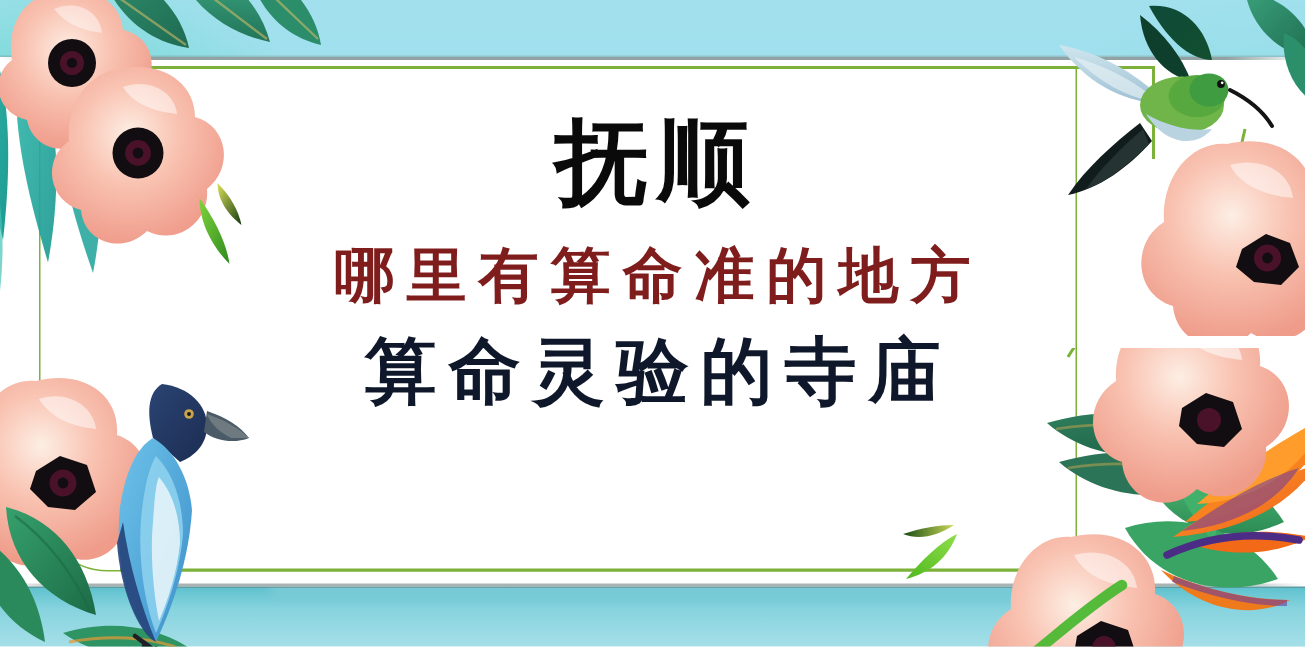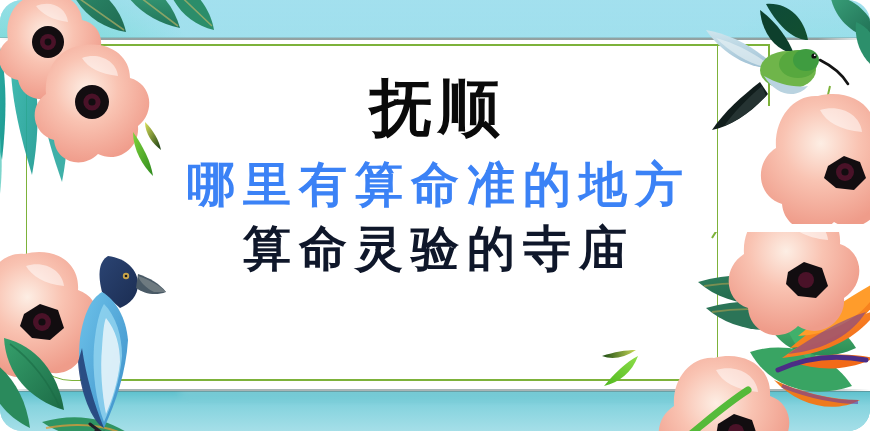--- a/index.html
+++ b/index.html
@@ -1,21 +1,20 @@
 <!DOCTYPE html>
 <html><head>
 <meta charset="utf-8">
 <style>
   html,body{margin:0;padding:0;background:#ffffff;}
   #banner{
     position:relative;
     width:870px;height:431px;
     overflow:hidden;
     font-family:"Liberation Sans","DejaVu Sans",sans-serif;
-    border-radius:22px;
   }
 
   
   .bg-base{
     position:absolute;inset:0;
     background:linear-gradient(180deg,#7fd4e8 0%,#8ddbe9 18%,#a9e3ee 42%,#bfe9f1 62%,#8fd3de 86%,#a8dde6 100%);
   }
   .bg-teal-left{
     position:absolute;left:0;top:0;width:300px;height:431px;
     background:radial-gradient(ellipse 260px 300px at 10% 45%, #2fc0ad 0%, #39c4b3 28%, rgba(86,208,205,.75) 55%, rgba(140,220,231,0) 80%);
@@ -80,21 +79,21 @@
     pointer-events:none;
   }
   .title{
     margin-top:76px;
     font-size:62px;line-height:64px;font-weight:700;color:#0a0a0a;
     letter-spacing:6px;text-indent:6px;
     font-family:"DejaVu Sans","Liberation Sans",sans-serif;
   }
   .sub1{
     margin-top:16px;
-    font-size:48px;line-height:56px;font-weight:700;color:#3b82f6;
+    font-size:40px;line-height:56px;font-weight:700;color:#7f1d1d;
     letter-spacing:8px;text-indent:8px;
     font-family:"DejaVu Sans","Liberation Sans",sans-serif;
   }
   .sub2{
     margin-top:8px;
     font-size:48px;line-height:56px;font-weight:700;color:#0f172a;
     letter-spacing:8px;text-indent:8px;
     font-family:"DejaVu Sans","Liberation Sans",sans-serif;
   }
 

